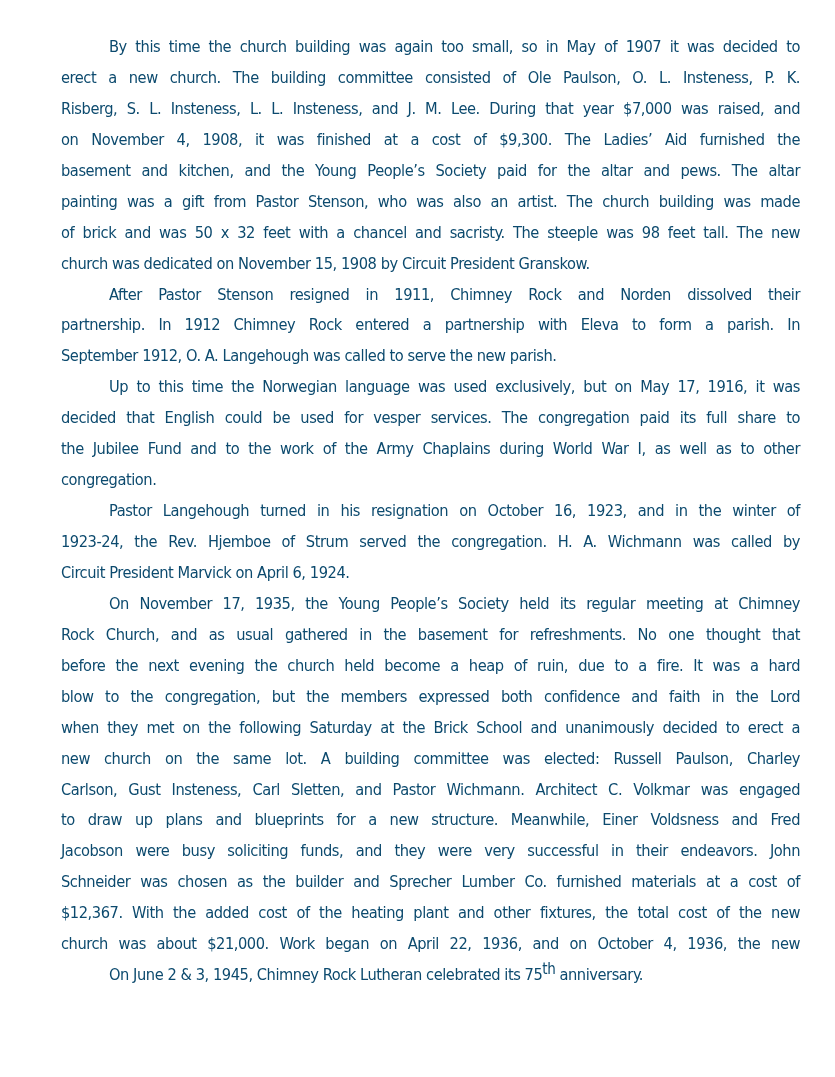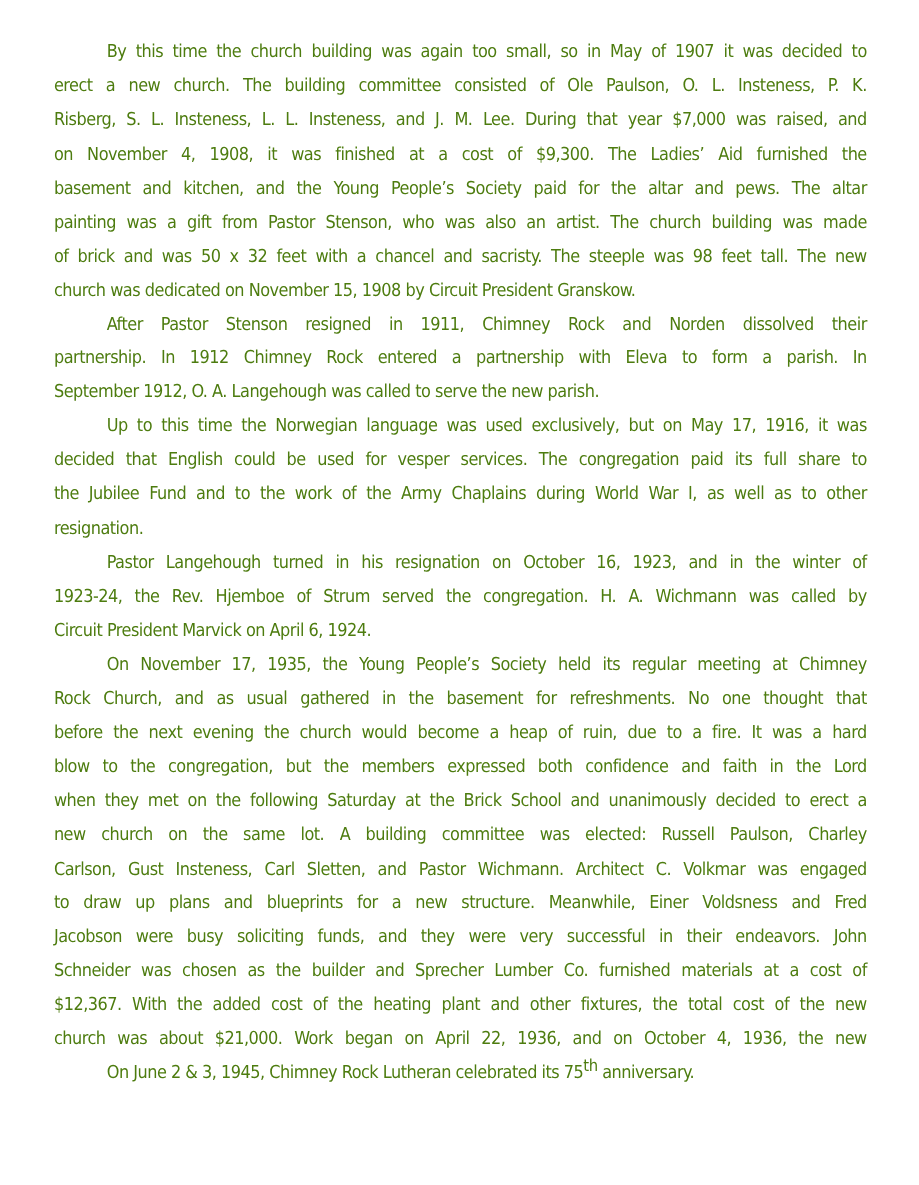--- a/index.html
+++ b/index.html
@@ -1,21 +1,21 @@
 <!DOCTYPE html>
 <html><head>
 <meta charset="utf-8">
 <style>
   html, body { margin: 0; padding: 0; background: #ffffff; }
   body { width: 835px; height: 1077px; position: relative; overflow: hidden; }
   .page {
-    position: absolute; left: 49px; top: 32px; width: 739px;
+    position: absolute; left: 61px; top: 32px; width: 739px;
     font-family: "DejaVu Sans Condensed", "DejaVu Sans", sans-serif;
     font-stretch: condensed;
-    font-size: 16.3px; color: #4d7c0f;
+    font-size: 16.3px; color: #0c4a6e;
   }
   .line {
     display: block; height: 30.95px; line-height: 30.95px;
     white-space: nowrap; text-align: justify; text-align-last: justify;
     letter-spacing: -0.45px;
   }
   .line.last { text-align-last: left; }
   .line.indent { padding-left: 48px; }
   sup { font-size: 15px; vertical-align: 0; position: relative; top: -6px; }
 </style>
@@ -38,33 +38,33 @@
   <div>
     <span class="line indent">After Pastor Stenson resigned in 1911, Chimney Rock and Norden dissolved their</span>
     <span class="line">partnership.  In 1912 Chimney Rock entered a partnership with Eleva to form a parish.  In</span>
     <span class="line last">September 1912, O. A. Langehough was called to serve the new parish.</span>
   </div>
 
   <div>
     <span class="line indent">Up to this time the Norwegian language was used exclusively, but on May 17, 1916, it was</span>
     <span class="line">decided that English could be used for vesper services.  The congregation paid its full share to</span>
     <span class="line">the Jubilee Fund and to the work of the Army Chaplains during World War I, as well as to other</span>
-    <span class="line last">resignation.</span>
+    <span class="line last">congregation.</span>
   </div>
 
   <div>
     <span class="line indent">Pastor Langehough turned in his resignation on October 16, 1923, and in the winter of</span>
     <span class="line">1923-24, the Rev. Hjemboe of Strum served the congregation.  H. A. Wichmann was called by</span>
     <span class="line last">Circuit President Marvick on April 6, 1924.</span>
   </div>
 
   <div>
     <span class="line indent">On November 17, 1935, the Young People’s Society held its regular meeting at Chimney</span>
     <span class="line">Rock Church, and as usual gathered in the basement for refreshments.  No one thought that</span>
-    <span class="line">before the next evening the church would become a heap of ruin, due to a fire.  It was a hard</span>
+    <span class="line">before the next evening the church held become a heap of ruin, due to a fire.  It was a hard</span>
     <span class="line">blow to the congregation, but the members expressed both confidence and faith in the Lord</span>
     <span class="line">when they met on the following Saturday at the Brick School and unanimously decided to erect a</span>
     <span class="line">new church on the same lot.  A building committee was elected: Russell Paulson, Charley</span>
     <span class="line">Carlson, Gust Insteness, Carl Sletten, and Pastor Wichmann.  Architect C. Volkmar was engaged</span>
     <span class="line">to draw up plans and blueprints for a new structure.  Meanwhile, Einer Voldsness and Fred</span>
     <span class="line">Jacobson were busy soliciting funds, and they were very successful in their endeavors.  John</span>
     <span class="line">Schneider was chosen as the builder and Sprecher Lumber Co. furnished materials at a cost of</span>
     <span class="line">$12,367.  With the added cost of the heating plant and other fixtures, the total cost of the new</span>
     <span class="line">church was about $21,000.  Work began on April 22, 1936, and on October 4, 1936, the new</span>
   </div>

